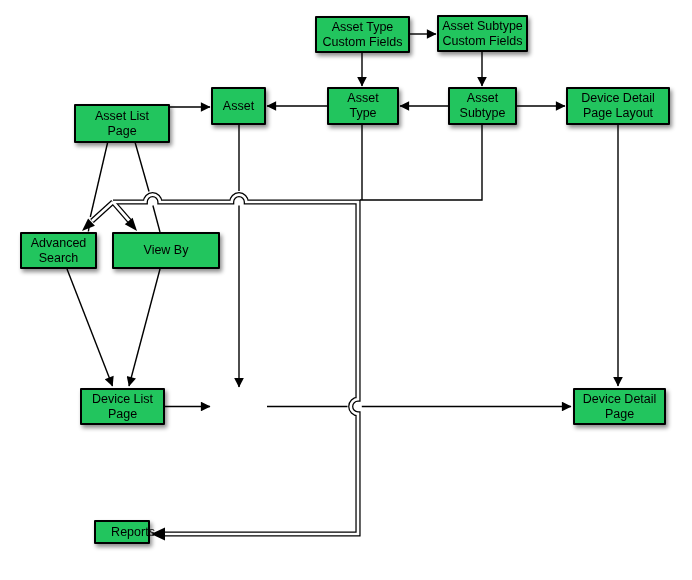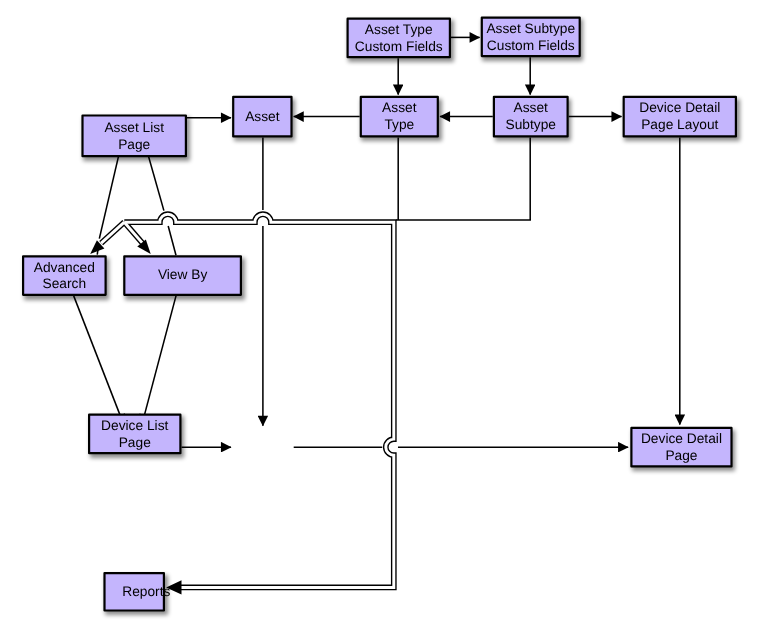--- a/index.html
+++ b/index.html
@@ -7,21 +7,21 @@
     position:relative;
     width:692px;height:580px;
     background:#ffffff;
     font-family:"Liberation Sans", sans-serif;
     overflow:hidden;
   }
   #wires{position:absolute;left:0;top:0;z-index:1;}
   .node{
     position:absolute;
     box-sizing:border-box;
-    background:#c4b5fd;
+    background:#22c55e;
     border:2px solid #000000;
     border-radius:1px;
     box-shadow:2px 3px 4px rgba(0,0,0,0.45);
     display:flex;align-items:center;justify-content:center;
     text-align:center;
     font-size:12.5px;line-height:1.18;
     color:#000000;
     white-space:pre-line;
     z-index:2;
   }
@@ -103,22 +103,22 @@
 Subtype</div>
 
   <div class="node" style="left:566px;top:87px;width:104px;height:38px;">Device Detail
 Page Layout</div>
 
   <div class="node" style="left:20px;top:232px;width:77px;height:37px;">Advanced
 Search</div>
 
   <div class="node" style="left:112px;top:232px;width:108px;height:37px;">View By</div>
 
-  <div class="node" style="left:80px;top:376px;width:85px;height:37px;">Device List
+  <div class="node" style="left:80px;top:388px;width:85px;height:37px;">Device List
 Page</div>
 
 
   <div class="node" style="left:573px;top:388px;width:93px;height:37px;">Device Detail
 Page</div>
 
-  <div class="node" style="left:94px;top:520px;width:56px;height:36px;padding-left:22px;">Reports</div>
+  <div class="node" style="left:94px;top:520px;width:56px;height:24px;padding-left:22px;">Reports</div>
 
 </div>
 
 </body></html>

